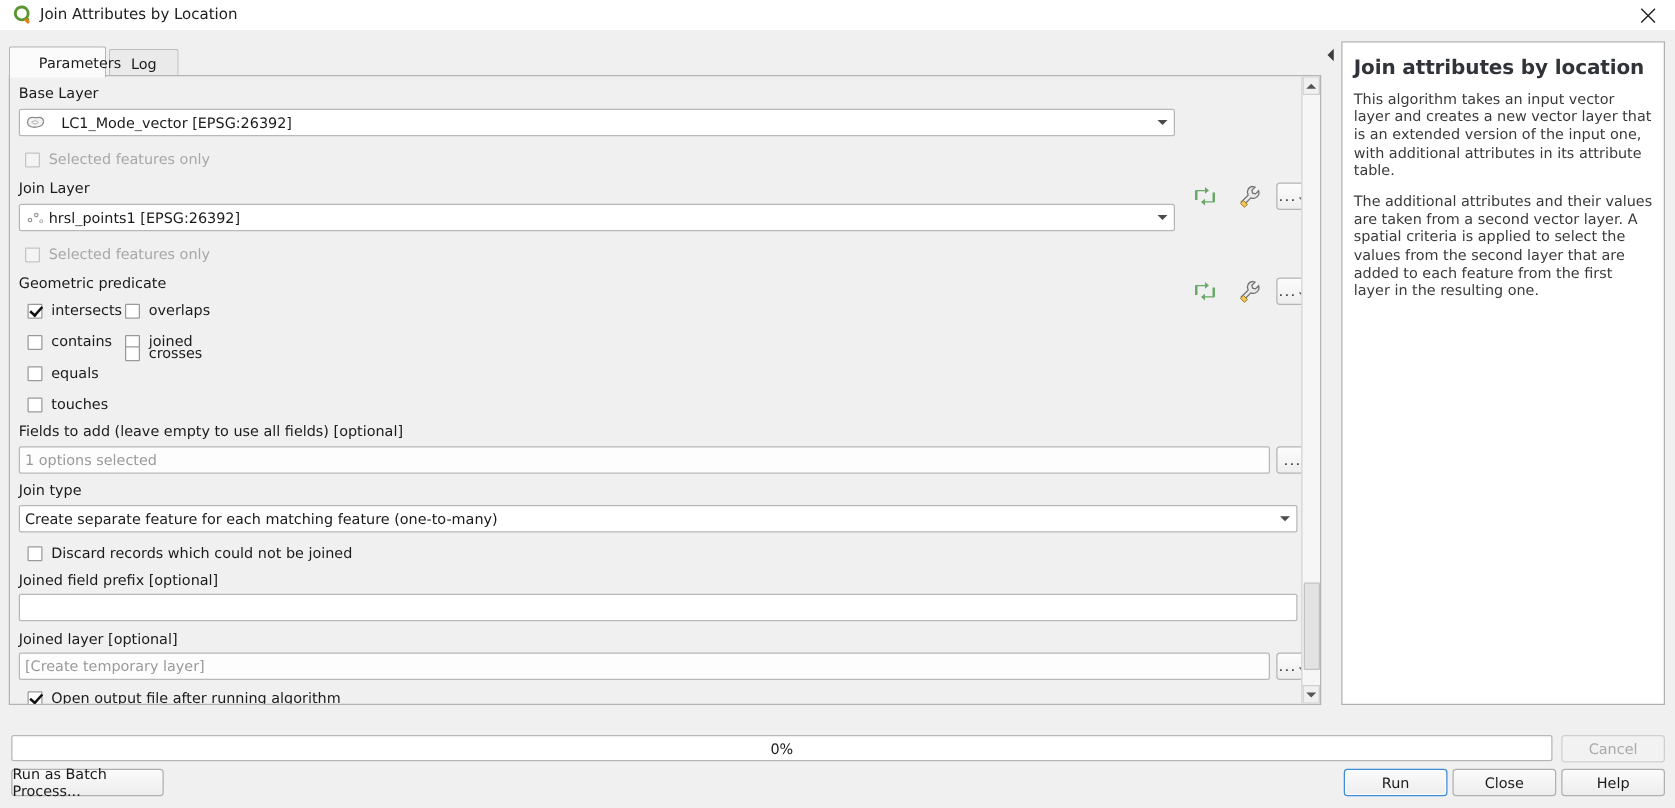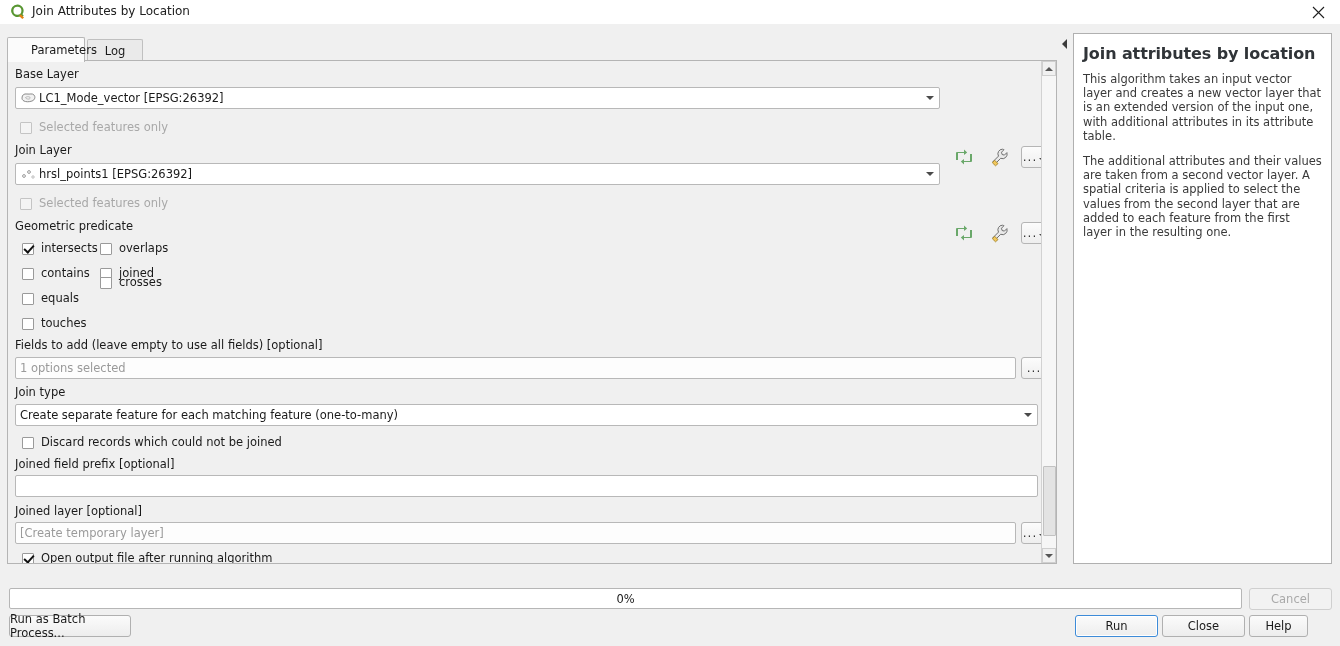--- a/index.html
+++ b/index.html
@@ -205,21 +205,21 @@
     </div>
     <div class="tab" style="left:87px;width:56px;">
       <span>Log</span>
     </div>
   </div>
 
   <div class="params-frame">
     <div class="params-inner">
 
       <div class="lbl" style="left:7px;top:6px;">Base Layer</div>
-      <div class="field" style="left:7px;top:26px;width:925px;">
+      <div class="field" style="left:7px;top:26px;width:925px;gap:10px;">
         <span class="layer-icon">
           <svg width="17" height="14" viewBox="0 0 17 14">
             <path d="M2 7 C2 4 4 2.5 7 3 C10 3.5 12 2 14 4 C15.6 5.6 15 9 12 10 C9 11 6 11 4 10 C2.4 9.2 2 8.2 2 7 Z" fill="#f2f2f2" stroke="#8a8a8a" stroke-width="1"></path>
             <path d="M6 6.2 C7.4 5.6 9 5.6 10 6.4 C10.6 6.9 10 7.8 9 8 C7.6 8.2 6 7.6 5.7 7 C5.5 6.6 5.7 6.3 6 6.2 Z" fill="#ffffff" stroke="#9a9a9a" stroke-width=".7"></path>
           </svg>
         </span>
         <span class="val">LC1_Mode_vector [EPSG:26392]</span>
         <span class="combo-arrow"></span>
       </div>
       <div class="toolbtn" style="left:944px;top:84px;">
@@ -377,17 +377,17 @@
 
   <div class="btn" style="left:9px;top:615px;width:122px;">
     <span>Run as Batch Process...</span>
   </div>
   <div class="btn default" style="left:1075px;top:615px;width:83px;">
     <span>Run</span>
   </div>
   <div class="btn" style="left:1162px;top:615px;width:83px;">
     <span>Close</span>
   </div>
-  <div class="btn" style="left:1249px;top:615px;width:59px;">
+  <div class="btn" style="left:1249px;top:615px;width:83px;">
     <span>Help</span>
   </div>
 
 </div>
 
 </body></html>

